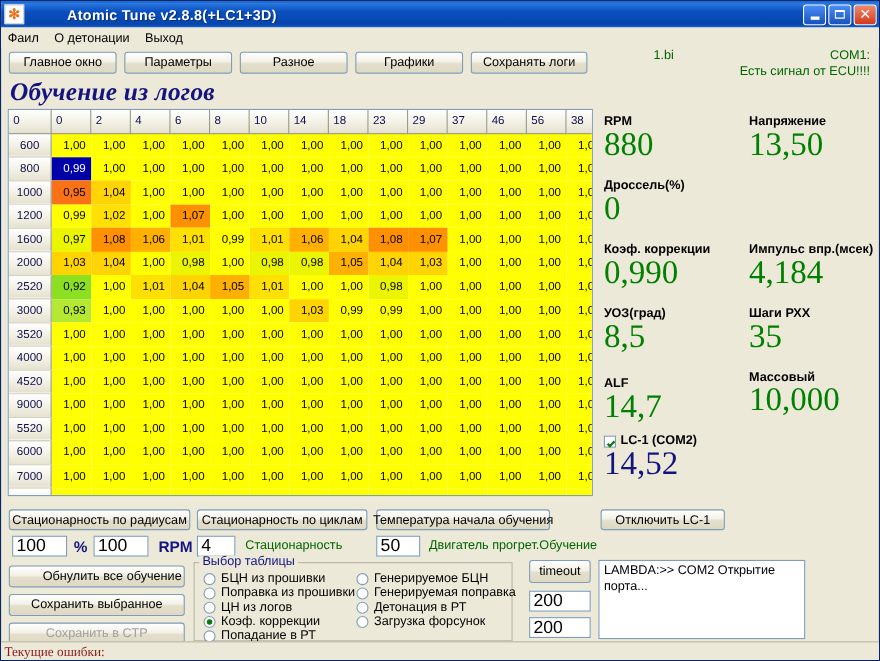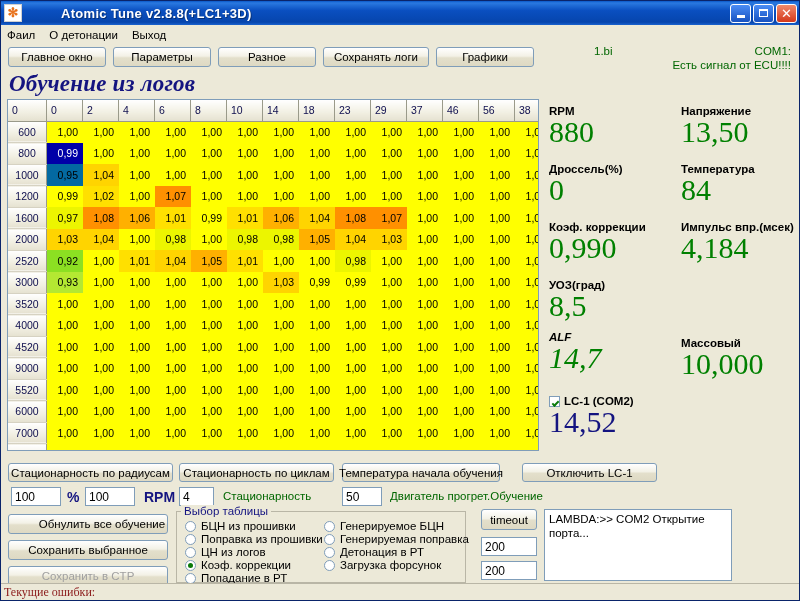--- a/index.html
+++ b/index.html
@@ -146,21 +146,21 @@
   .gbtn{
     position:absolute;height:19px;
     border:1px solid #7f9db9;border-radius:3px;
     background:linear-gradient(to bottom,#ffffff 0%,#f3f1e6 45%,#e3dfcb 55%,#ded9c3 100%);
     font-size:11.5px;color:#000;
     display:flex;align-items:center;justify-content:center;
     box-sizing:border-box;white-space:nowrap;
   }
   .tinp{
     position:absolute;height:19px;border:1px solid #7f9db9;background:#fff;
-    font-size:12px;color:#000;box-sizing:border-box;
+    font-size:16px;color:#000;box-sizing:border-box;
     padding:1px 3px;font-family:"Liberation Sans",sans-serif;
   }
   .slab{position:absolute;font-size:11.5px;color:#006600;white-space:nowrap;}
   .blueLab{position:absolute;font-size:12px;color:#141480;font-weight:bold;}
   .groupbox{
     position:absolute;border:1px solid #b9b6a6;box-sizing:border-box;
   }
   .grouptitle{
     position:absolute;font-size:11.5px;color:#141480;background:#ece9d8;
     padding:0 3px;white-space:nowrap;
@@ -217,22 +217,22 @@
   <div class="menubar">
     <span class="menuitem">Фаил</span>
     <span class="menuitem">О детонации</span>
     <span class="menuitem">Выход</span>
   </div>
 
   <div class="toolbar">
     <div class="tbutton" style="min-width:98px">Главное окно</div>
     <div class="tbutton" style="min-width:98px">Параметры</div>
     <div class="tbutton" style="min-width:98px">Разное</div>
+    <div class="tbutton" style="min-width:98px">Графики</div>
     <div class="tbutton" style="min-width:98px">Сохранять логи</div>
-    <div class="tbutton" style="min-width:98px">Графики</div>
     <div class="tb-right">
       <span class="tb-file">1.bi</span>
       <span class="tb-com">COM1:</span>
       <span class="tb-ecu">Есть сигнал от ECU!!!!</span>
     </div>
   </div>
 
   <div class="heading">Обучение из логов</div>
 
   <div class="main">
@@ -288,21 +288,21 @@
               <td class="cell" style="background: rgb(255, 255, 0);">1,00</td>
               <td class="cell" style="background: rgb(255, 255, 0);">1,00</td>
               <td class="cell" style="background: rgb(255, 255, 0);">1,00</td>
               <td class="cell" style="background: rgb(255, 255, 0);">1,00</td>
               <td class="cell" style="background: rgb(255, 255, 0);">1,00</td>
               <td class="cell" style="background: rgb(255, 255, 0);">1,00</td>
               <td class="cell" style="background: rgb(255, 255, 0);">1,00</td>
             </tr>
             <tr>
               <td class="rowhead">1000</td>
-              <td class="cell" style="background: #0369a1;">0,95</td>
+              <td class="cell" style="background: #f97316;">0,95</td>
               <td class="cell" style="background: rgb(255, 212, 0);">1,04</td>
               <td class="cell" style="background: rgb(255, 255, 0);">1,00</td>
               <td class="cell" style="background: rgb(255, 255, 0);">1,00</td>
               <td class="cell" style="background: rgb(255, 255, 0);">1,00</td>
               <td class="cell" style="background: rgb(255, 255, 0);">1,00</td>
               <td class="cell" style="background: rgb(255, 255, 0);">1,00</td>
               <td class="cell" style="background: rgb(255, 255, 0);">1,00</td>
               <td class="cell" style="background: rgb(255, 255, 0);">1,00</td>
               <td class="cell" style="background: rgb(255, 255, 0);">1,00</td>
               <td class="cell" style="background: rgb(255, 255, 0);">1,00</td>
@@ -541,37 +541,37 @@
         <div class="val">880</div>
       </div>
       <div class="g" style="left:132px;top:4px;">
         <div class="lab">Напряжение</div>
         <div class="val">13,50</div>
       </div>
       <div class="g" style="left:0px;top:62px;">
         <div class="lab">Дроссель(%)</div>
         <div class="val">0</div>
       </div>
-      <div class="g" style="left:132px;top:62px;">
-        <div class="lab">Температура</div>
-        <div class="val">84</div>
-      </div>
       <div class="g" style="left:0px;top:120px;">
         <div class="lab">Коэф. коррекции</div>
         <div class="val">0,990</div>
       </div>
       <div class="g" style="left:132px;top:120px;">
         <div class="lab">Импульс впр.(мсек)</div>
         <div class="val">4,184</div>
       </div>
       <div class="g" style="left:0px;top:178px;">
         <div class="lab">УОЗ(град)</div>
         <div class="val">8,5</div>
       </div>
-      <div class="g" style="left:0px;top:230px;font-style:italic;">
+      <div class="g" style="left:132px;top:178px;">
+        <div class="lab">Шаги РХХ</div>
+        <div class="val">35</div>
+      </div>
+      <div class="g" style="left:0px;top:242px;">
         <div class="lab">ALF</div>
         <div class="val">14,7</div>
       </div>
       <div class="g" style="left:132px;top:236px;">
         <div class="lab">Массовый</div>
         <div class="val">10,000</div>
       </div>
       <div class="g" style="left:0px;top:294px;">
         <div class="chk">
           <span class="chkbox"></span>
@@ -579,21 +579,21 @@
         </div>
         <div class="val blue">14,52</div>
       </div>
     </div>
 
     <div class="bottom">
 
       <div class="gbtn" style="left:7px;top:4px;width:165px;">Стационарность по радиусам</div>
       <div class="gbtn" style="left:178px;top:4px;width:155px;">Стационарность по циклам</div>
       <div class="gbtn" style="left:341px;top:4px;width:158px;">Температура начала обучения</div>
-      <div class="gbtn" style="left:521px;top:4px;width:135px;">Отключить LC-1</div>
+      <div class="gbtn" style="left:545px;top:4px;width:113px;">Отключить LC-1</div>
 
       <input class="tinp" style="left: 10px; top: 28px; width: 50px;" value="100">
       <span class="blueLab" style="left:66px;top:30px;font-size:14px;">%</span>
       <input class="tinp" style="left: 84px; top: 28px; width: 50px;" value="100">
       <span class="blueLab" style="left:143px;top:30px;font-size:14px;">RPM</span>
 
       <input class="tinp" style="left: 178px; top: 28px; width: 35px;" value="4">
       <span class="slab" style="left:222px;top:31px;">Стационарность</span>
 
       <input class="tinp" style="left: 341px; top: 28px; width: 40px;" value="50">

